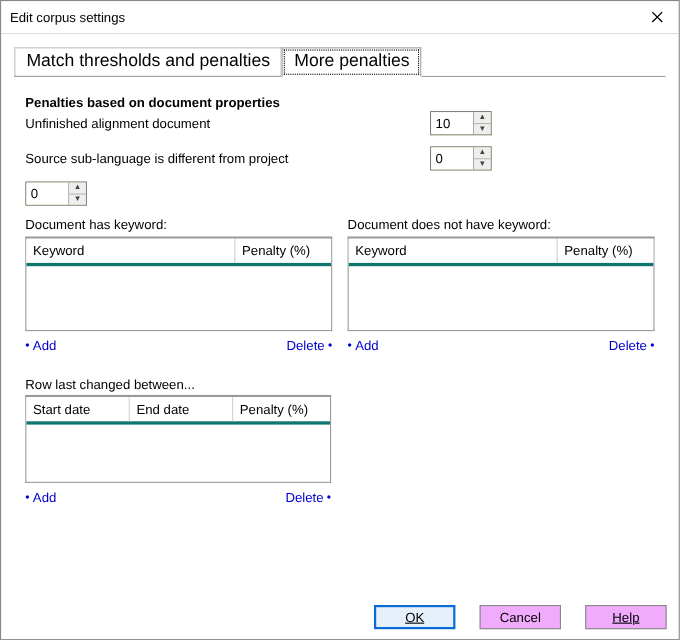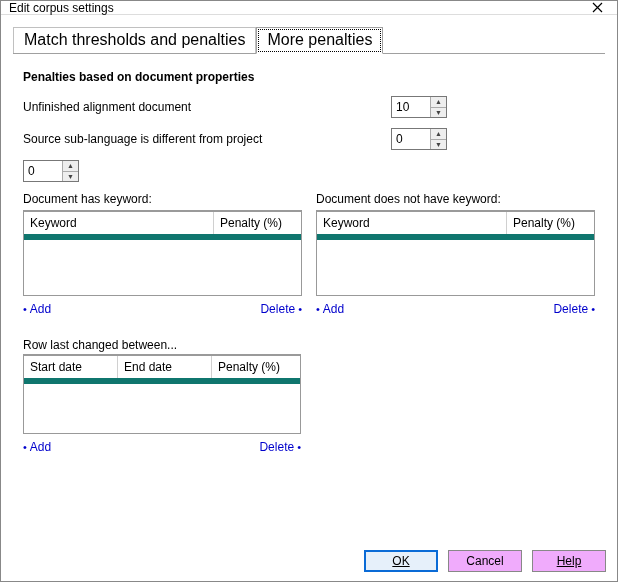--- a/index.html
+++ b/index.html
@@ -8,21 +8,21 @@
     font-family: "Segoe UI", Tahoma, sans-serif;
     font-size: 12px;
     background: #fff;
     color: #000;
     width: 618px;
     height: 582px;
     overflow: hidden;
     border: 1px solid #888;
   }
   .titlebar {
-    height: 14px;
+    height: 30px;
     display: flex;
     align-items: center;
     padding: 0 8px;
     border-bottom: 1px solid #ddd;
   }
   .titlebar .title { flex: 1; }
   .close-icon {
     width: 24px; height: 24px;
     display: flex; align-items: center; justify-content: center;
     font-size: 14px;
@@ -56,21 +56,21 @@
     outline-offset: -3px;
     z-index: 2;
   }
   .tab-panel {
     border-top: 1px solid #a0a0a0;
     padding: 14px 10px 8px 10px;
     position: relative;
   }
   .section-head {
     font-weight: bold;
-    margin: 2px 0 12px 0;
+    margin: 2px 0 1px 0;
   }
   .prop-row {
     display: flex;
     align-items: center;
     margin-bottom: 10px;
   }
   .prop-label { width: 368px; }
   .spinner {
     display: flex;
     width: 56px;
@@ -109,21 +109,21 @@
   .kw-section { width: 301px; }
   .kw-title { margin-bottom: 4px; }
   .table {
     border: 1px solid #999;
     border-top: 2px solid #9a9a9a;
     height: 86px;
   }
   .thead {
     display: flex;
     background: #fff;
-    border-bottom: 6px solid #0f766e;
+    border-bottom: 3px solid #0f766e;
   }
   .th {
     padding: 4px 6px;
     font-size: 12px;
     border-right: 1px solid #d0d0d0;
   }
   .th:last-child { border-right: none; }
   .actions {
     display: flex;
     justify-content: space-between;
@@ -143,21 +143,21 @@
   .row-table {
     border: 1px solid #999;
     border-top: 2px solid #9a9a9a;
     height: 80px;
   }
   .dialog-buttons {
     position: absolute;
     bottom: 10px;
     right: 12px;
     display: flex;
-    gap: 10px;
+    gap: 22px;
   }
   .btn {
     width: 74px;
     height: 22px;
     border: 1px solid #888;
     background: #f0abfc;
     font: inherit;
     cursor: pointer;
   }
   .btn.default {

